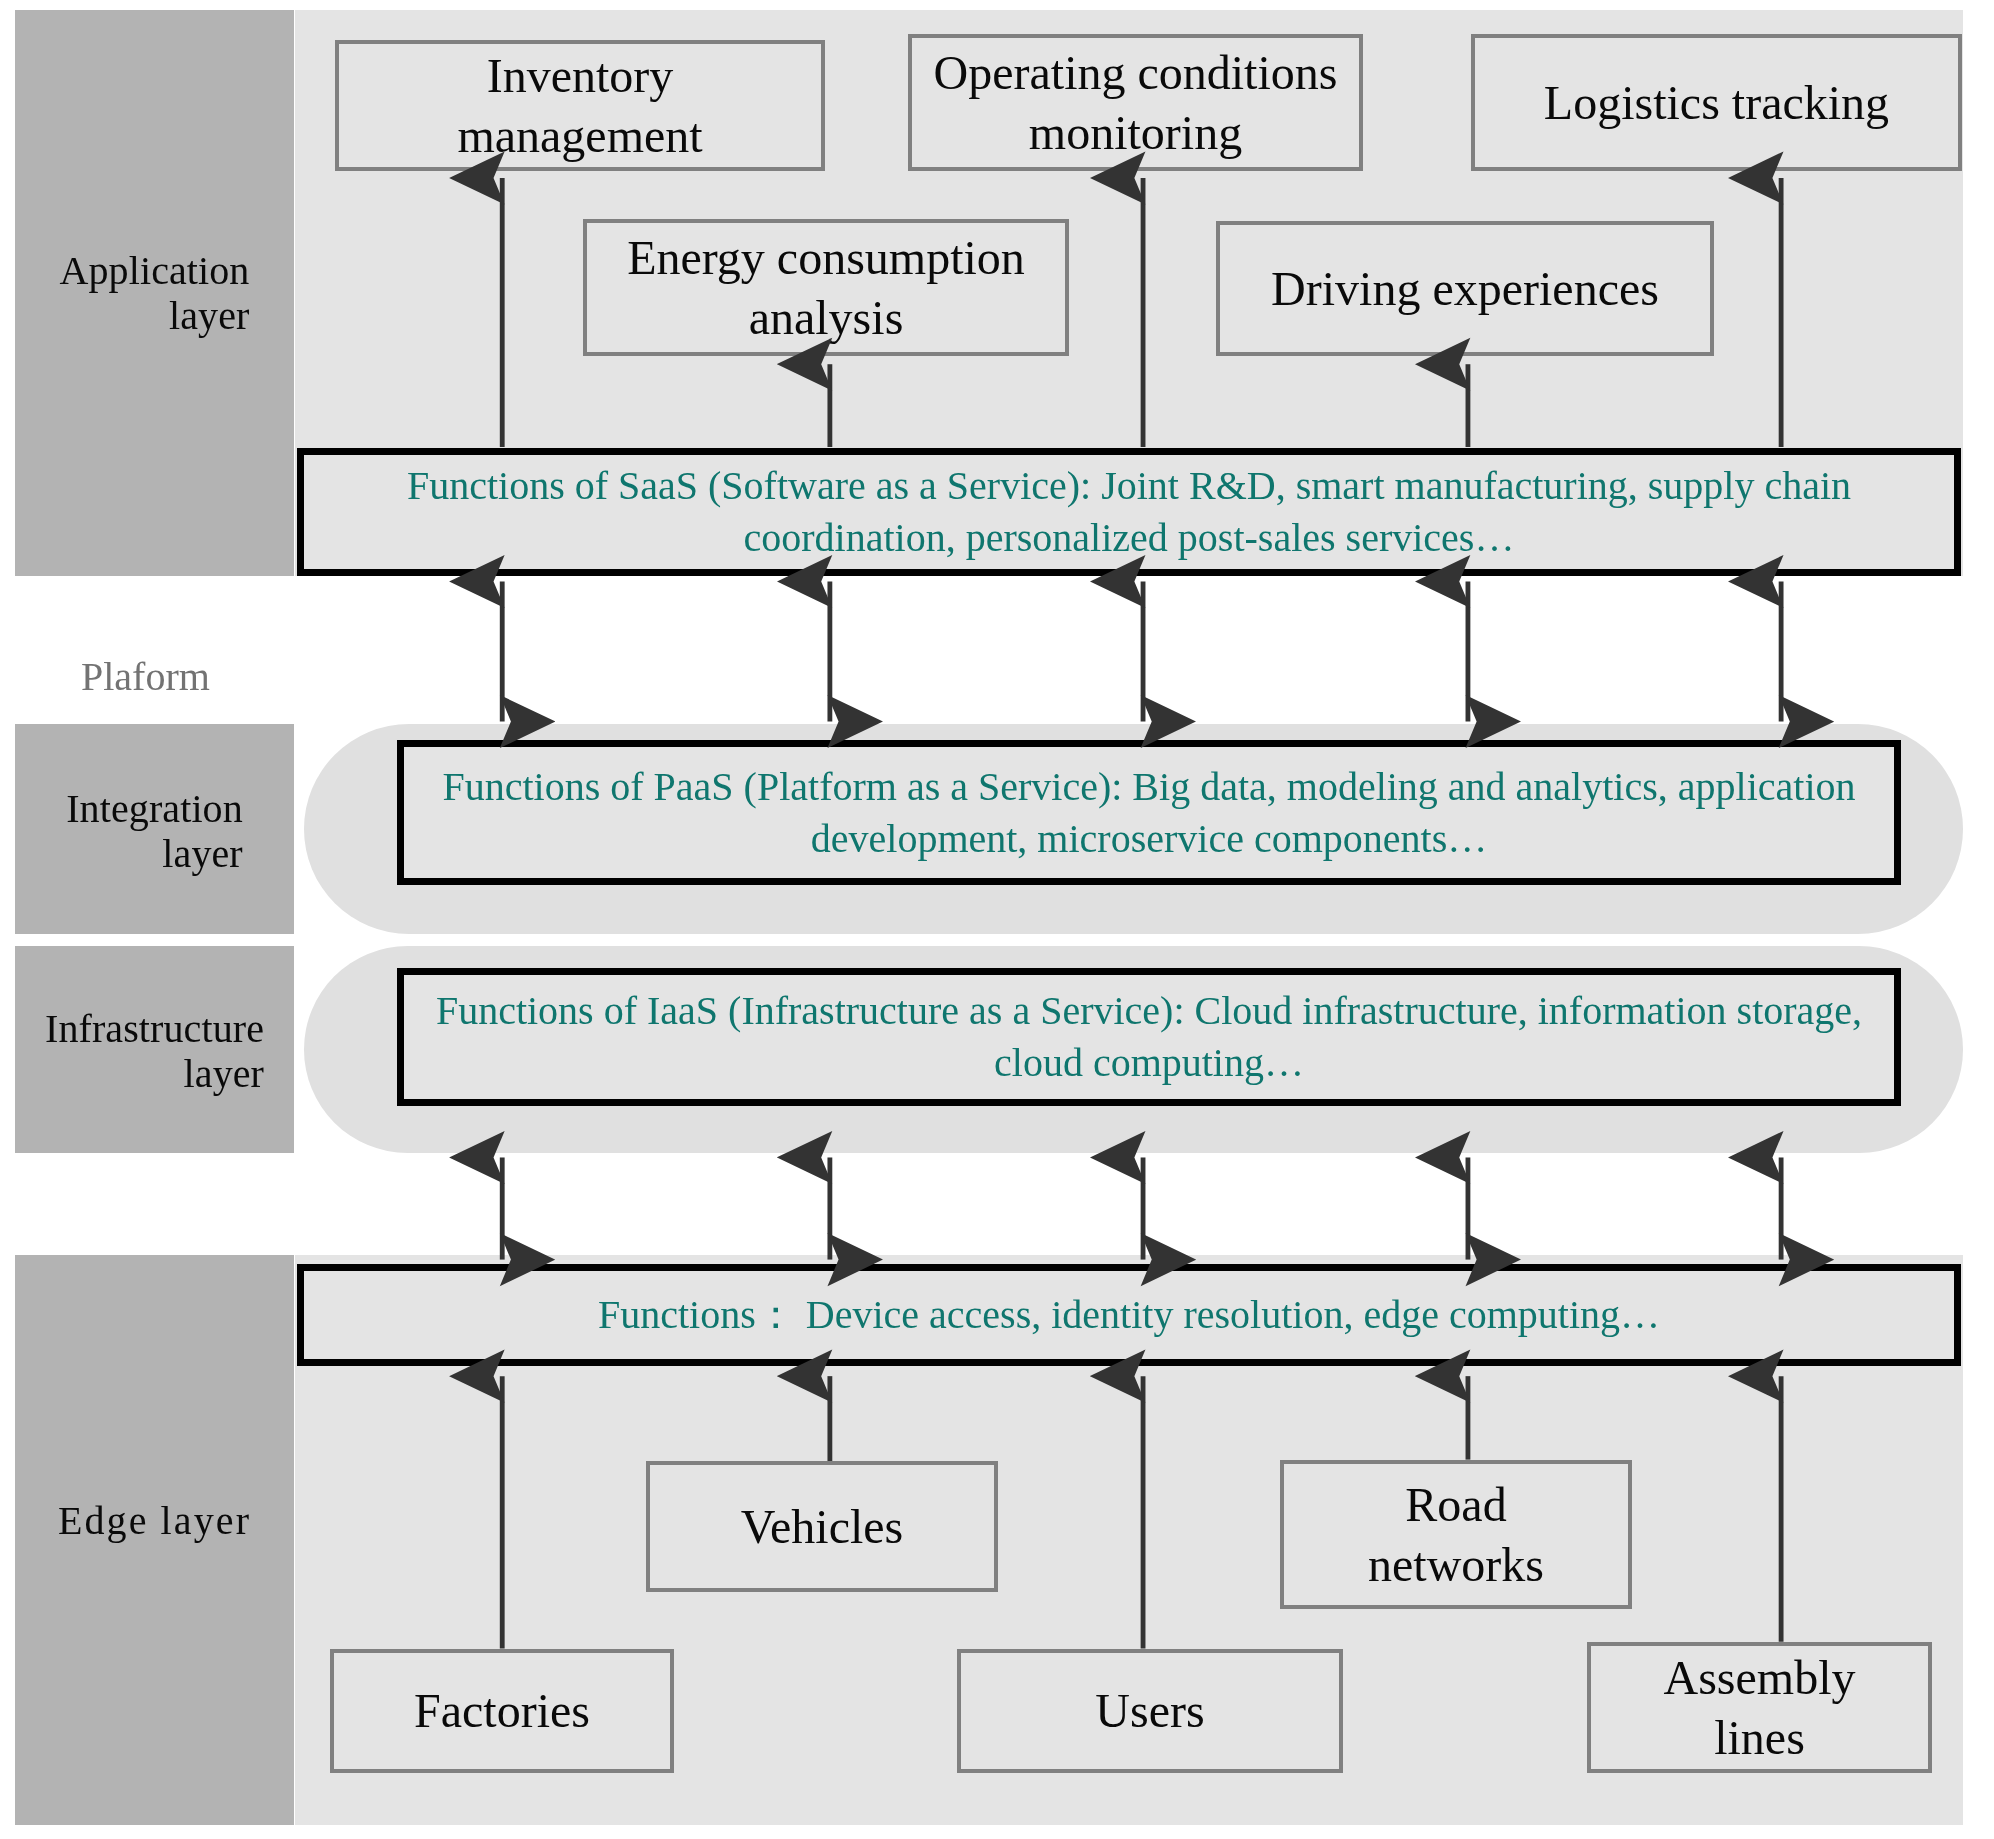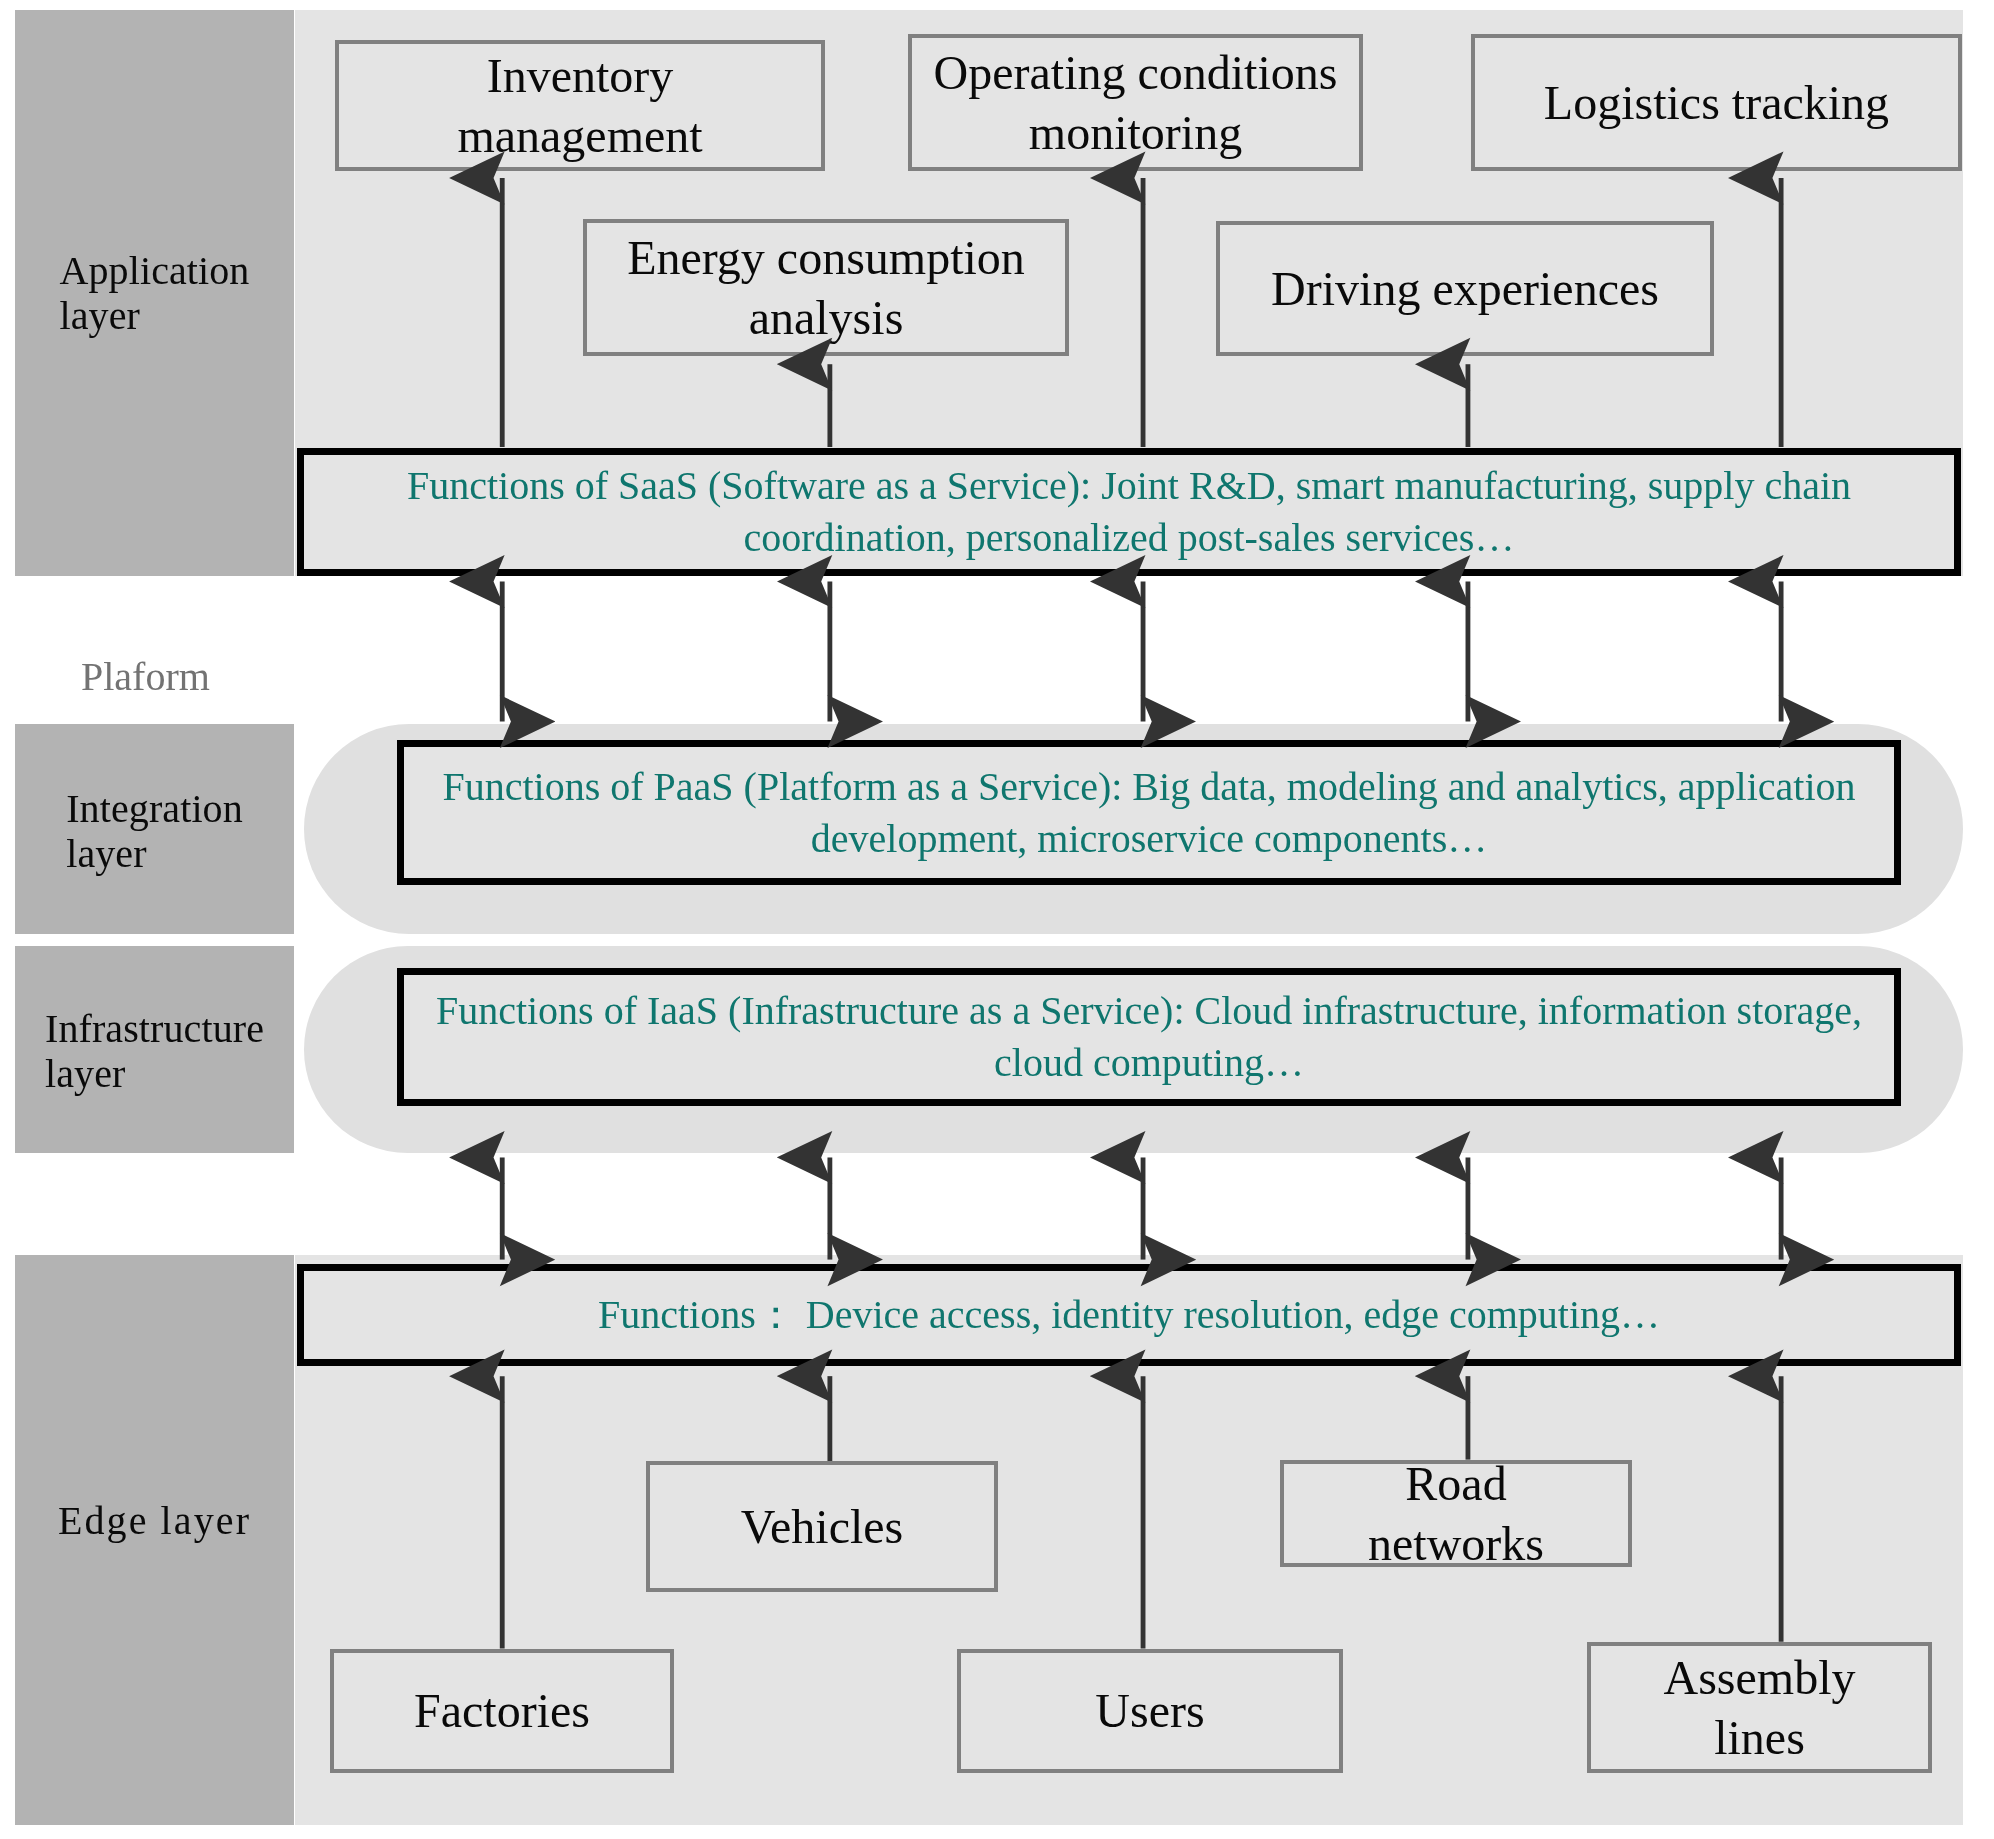--- a/index.html
+++ b/index.html
@@ -27,21 +27,21 @@
     position: absolute;
     background: #b3b3b3;
   }
 
   
   .layer-label {
     position: absolute;
     display: flex;
     align-items: center;
     justify-content: center;
-    text-align: left;
+    text-align: right;
     color: #0a0a0a;
     font-size: 40px;
     line-height: 1.12;
     letter-spacing: 0.1px;
   }
   .layer-label.spaced {
     letter-spacing: 2.1px;
   }
 
   
@@ -148,21 +148,21 @@
   <div class="kbox" style="left:297px; top:448px; width:1664px; height:128px;">Functions of SaaS (Software as a Service): Joint R&amp;D, smart manufacturing, supply chain coordination, personalized post-sales services…</div>
 
   <div class="kbox" style="left:397px; top:740px; width:1504px; height:145px;">Functions of PaaS (Platform as a Service): Big data, modeling and analytics, application development, microservice components…</div>
 
   <div class="kbox" style="left:397px; top:968px; width:1504px; height:138px;">Functions of IaaS (Infrastructure as a Service): Cloud infrastructure, information storage, cloud computing…</div>
 
   <div class="kbox" style="left:297px; top:1264px; width:1664px; height:102px;">Functions：  Device access, identity resolution, edge computing…</div>
 
   <div class="gbox" style="left:646px; top:1461px; width:352px; height:131px;">Vehicles</div>
 
-  <div class="gbox" style="left:1280px; top:1460px; width:352px; height:107px; white-space:pre-line;">Road
+  <div class="gbox" style="left:1280px; top:1460px; width:352px; height:149px; white-space:pre-line;">Road
 networks</div>
 
   <div class="gbox" style="left:330px; top:1649px; width:344px; height:124px;">Factories</div>
 
   <div class="gbox" style="left:957px; top:1649px; width:386px; height:124px;">Users</div>
 
   <div class="gbox" style="left:1587px; top:1642px; width:345px; height:131px; white-space:pre-line;">Assembly
 lines</div>
 
   <svg id="arrows" viewBox="0 0 2892 2666" xmlns="http://www.w3.org/2000/svg">

